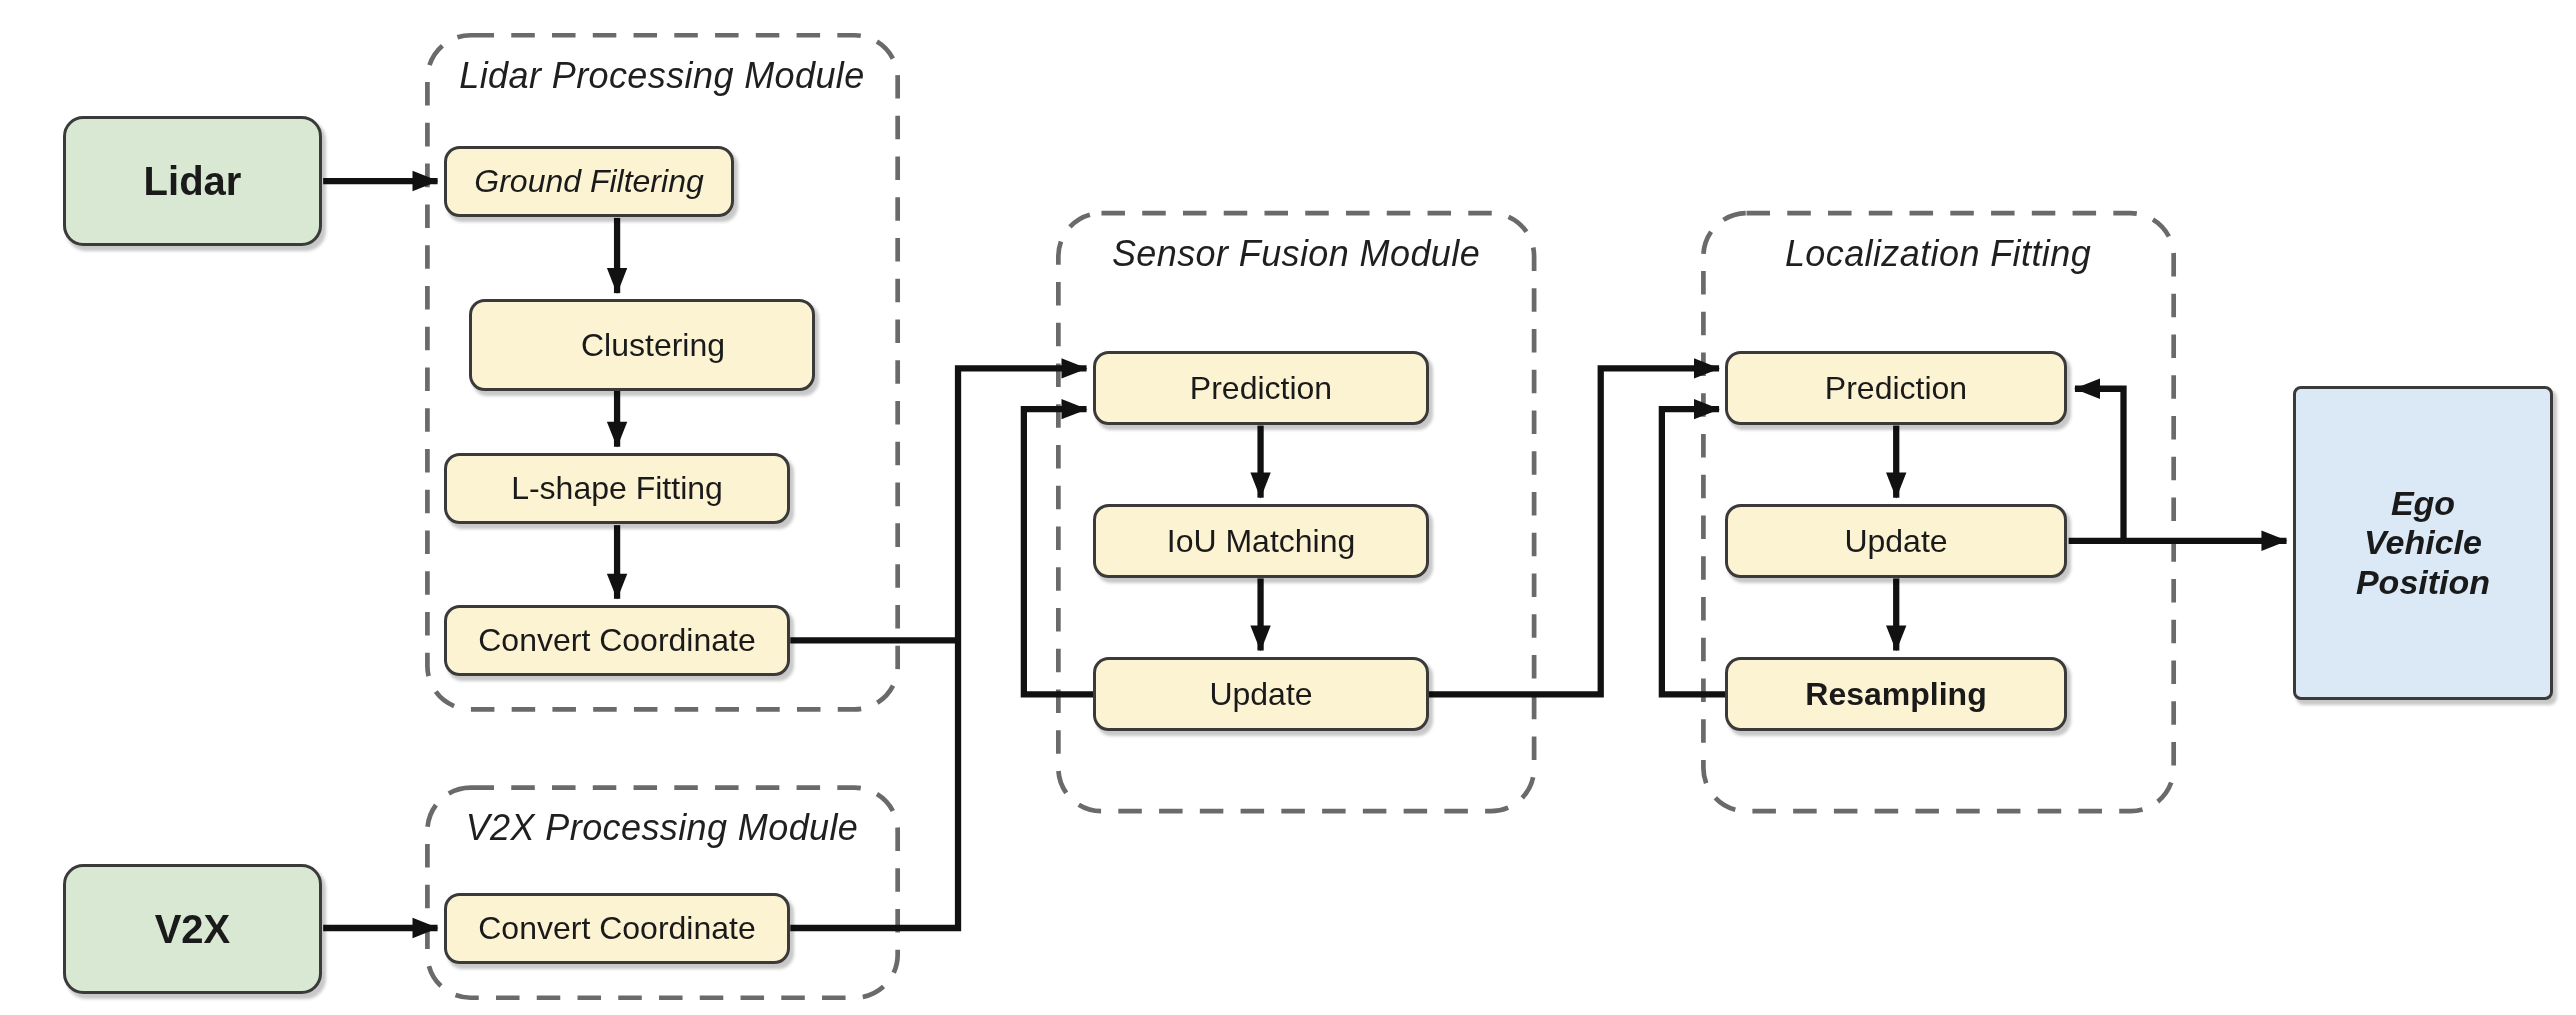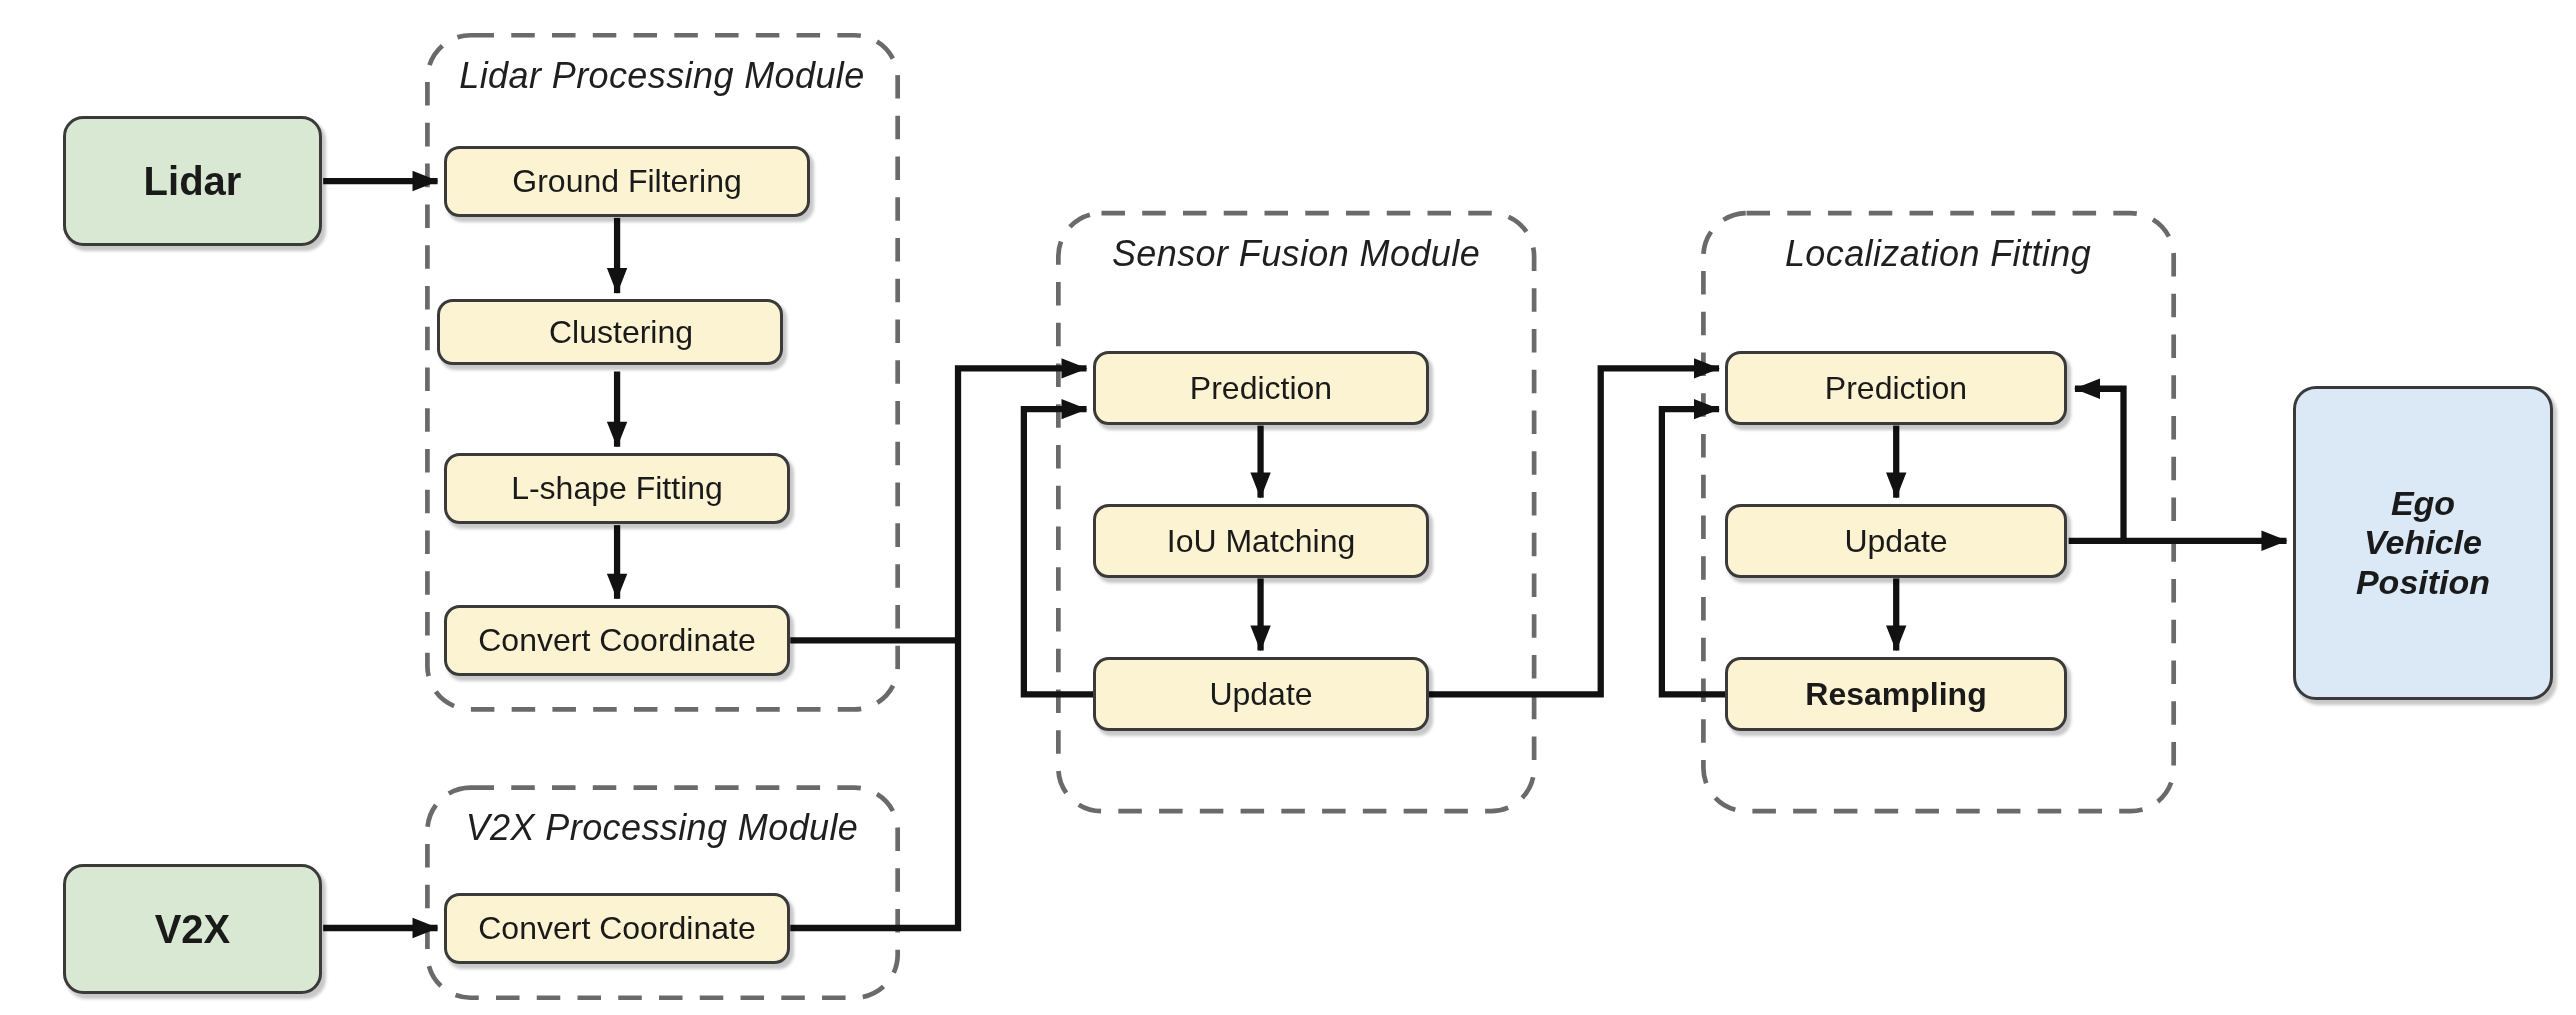--- a/index.html
+++ b/index.html
@@ -42,21 +42,21 @@
     font-weight: 400;
   }
   .terminal-green {
     background: #d8e8d2;
     border-radius: 20.4px;
     font-size: 40px;
     font-weight: 700;
   }
   .terminal-blue {
     background: #dbe8f6;
-    border-radius: 23px;
+    border-radius: 8px;
     font-size: 34px;
     font-weight: 700;
     font-style: italic;
     padding: 0 33px;
   }
   .module-title {
     position: absolute;
     z-index: 2;
     text-align: center;
     font-size: 36px;
@@ -106,22 +106,22 @@
 
   <div class="module-title" style="left:427px; top:55px; width:470px;">Lidar Processing Module</div>
   <div class="module-title" style="left:427px; top:807px; width:470px;">V2X Processing Module</div>
   <div class="module-title" style="left:1058px; top:233px; width:476px;">Sensor Fusion Module</div>
   <div class="module-title" style="left:1703px; top:233px; width:470px;">Localization Fitting</div>
 
   <div class="node terminal-green" style="left:63px; top:116px; width:259px; height:130px;">Lidar</div>
   <div class="node terminal-green" style="left:63px; top:864px; width:259px; height:130px;">V2X</div>
   <div class="node terminal-blue" style="left:2293px; top:386px; width:260px; height:314px;">Ego Vehicle Position</div>
 
-  <div class="node step" style="left:444px; top:146px; width:366px; height:71px;">Ground Filtering</div>
-  <div class="node step" style="left:437px; top:299px; width:346px; height:66px;padding-left:22px;">Clustering</div>
+  <div class="node step" style="left:444px; top:146px; width:290px; height:71px;font-style:italic;">Ground Filtering</div>
+  <div class="node step" style="left:469px; top:299px; width:346px; height:92px;padding-left:22px;">Clustering</div>
   <div class="node step" style="left:444px; top:453px; width:346px; height:71px;">L-shape Fitting</div>
   <div class="node step" style="left:444px; top:605px; width:346px; height:71px;">Convert Coordinate</div>
 
   <div class="node step" style="left:444px; top:893px; width:346px; height:71px;">Convert Coordinate</div>
 
   <div class="node step" style="left:1093px; top:351px; width:336px; height:74px;">Prediction</div>
   <div class="node step" style="left:1093px; top:504px; width:336px; height:74px;">IoU Matching</div>
   <div class="node step" style="left:1093px; top:657px; width:336px; height:74px;">Update</div>
 
   <div class="node step" style="left:1725px; top:351px; width:342px; height:74px;">Prediction</div>

